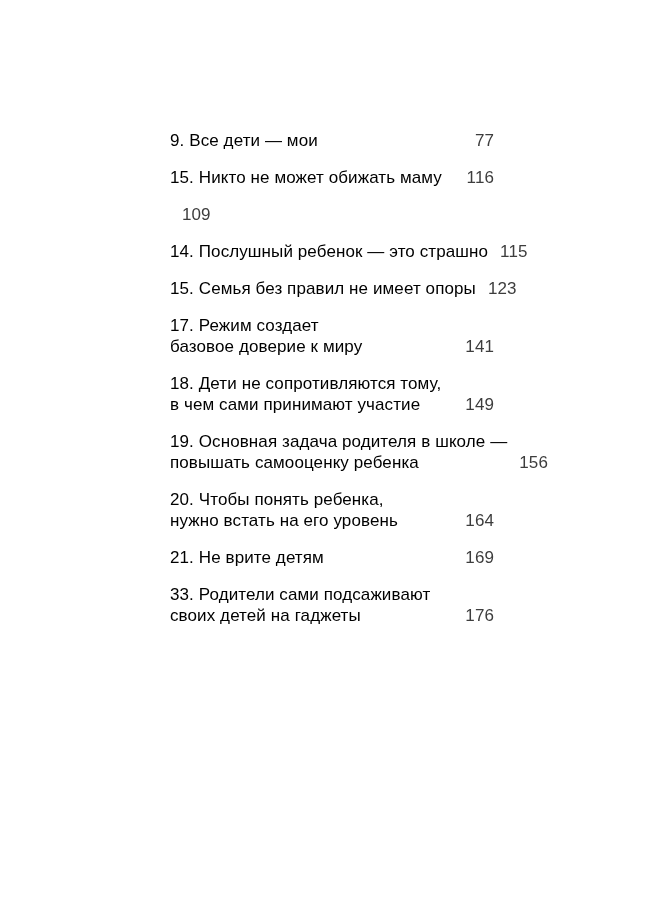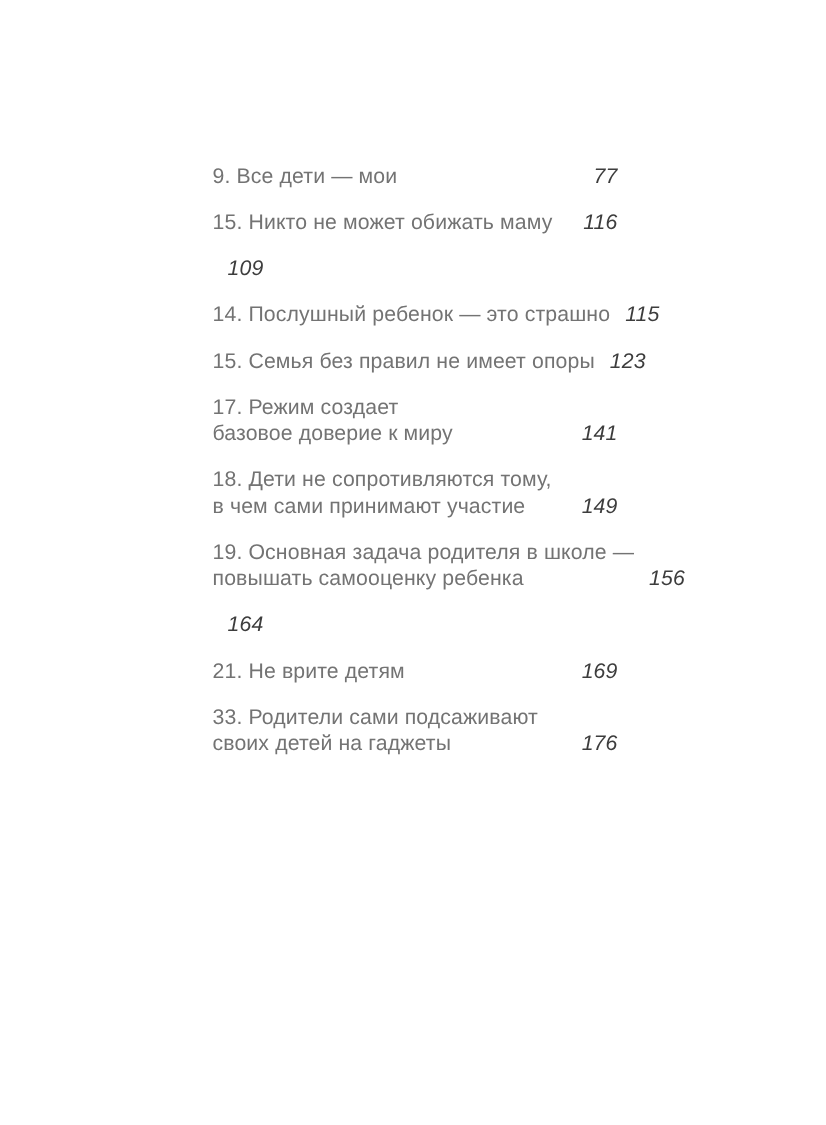--- a/index.html
+++ b/index.html
@@ -26,27 +26,26 @@
     justify-content: space-between;
     align-items: flex-end;
     margin-bottom: 16px;
     color: #3d3d3d;
     font-size: 17px;
     line-height: 21px;
     letter-spacing: 0.1px;
   }
   .toc-entry-title {
     white-space: pre;      
-    color: #737373;
+    color: #000000;
   }
   .toc-entry-page {
     color: #3d3d3d;
     margin-left: 12px;
     text-align: right;
-    font-style: italic;
   }
 </style>
 </head>
 <body>
 
 <div class="page">
   <div class="toc" id="toc">
       <div class="toc-entry">
         <span class="toc-entry-title">9. Все дети — мои</span>
         <span class="toc-entry-page">77</span>
@@ -75,20 +74,22 @@
         <span class="toc-entry-title">18. Дети не сопротивляются тому,
 в чем сами принимают участие</span>
         <span class="toc-entry-page">149</span>
       </div>
       <div class="toc-entry">
         <span class="toc-entry-title">19. Основная задача родителя в школе —
 повышать самооценку ребенка</span>
         <span class="toc-entry-page">156</span>
       </div>
       <div class="toc-entry">
+        <span class="toc-entry-title">20. Чтобы понять ребенка,
+нужно встать на его уровень</span>
         <span class="toc-entry-page">164</span>
       </div>
       <div class="toc-entry">
         <span class="toc-entry-title">21. Не врите детям</span>
         <span class="toc-entry-page">169</span>
       </div>
       <div class="toc-entry">
         <span class="toc-entry-title">33. Родители сами подсаживают
 своих детей на гаджеты</span>
         <span class="toc-entry-page">176</span>

